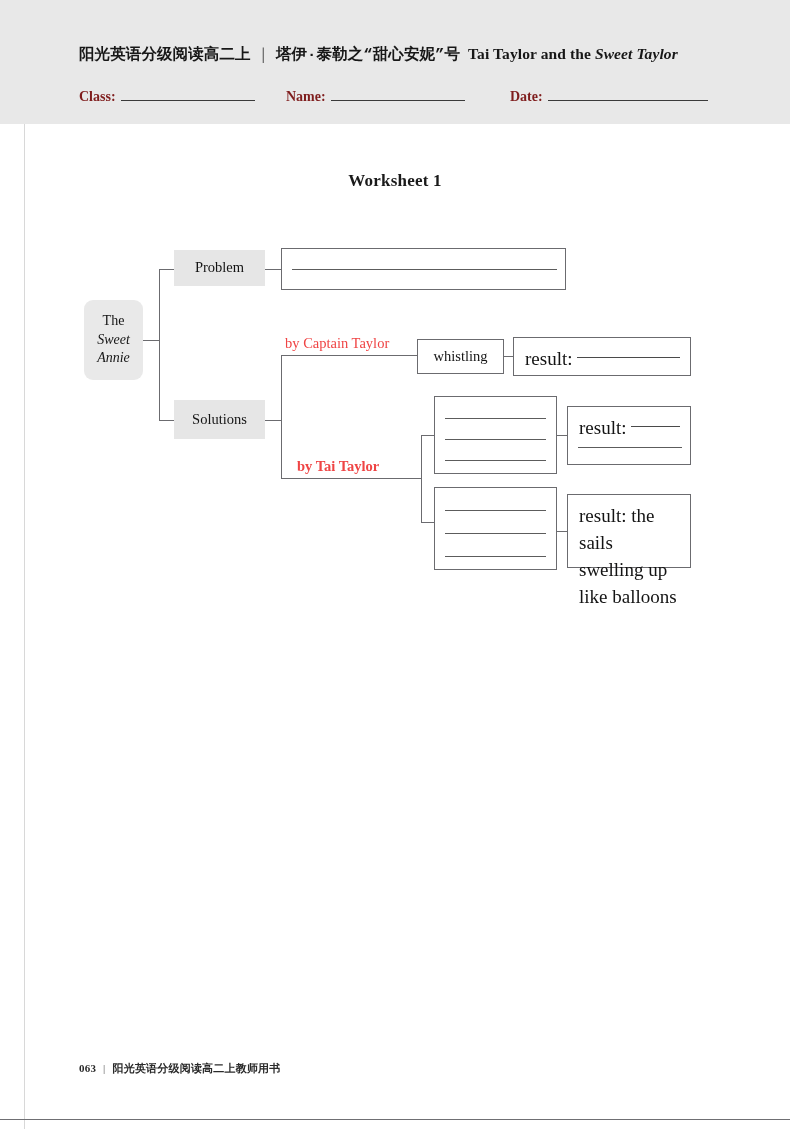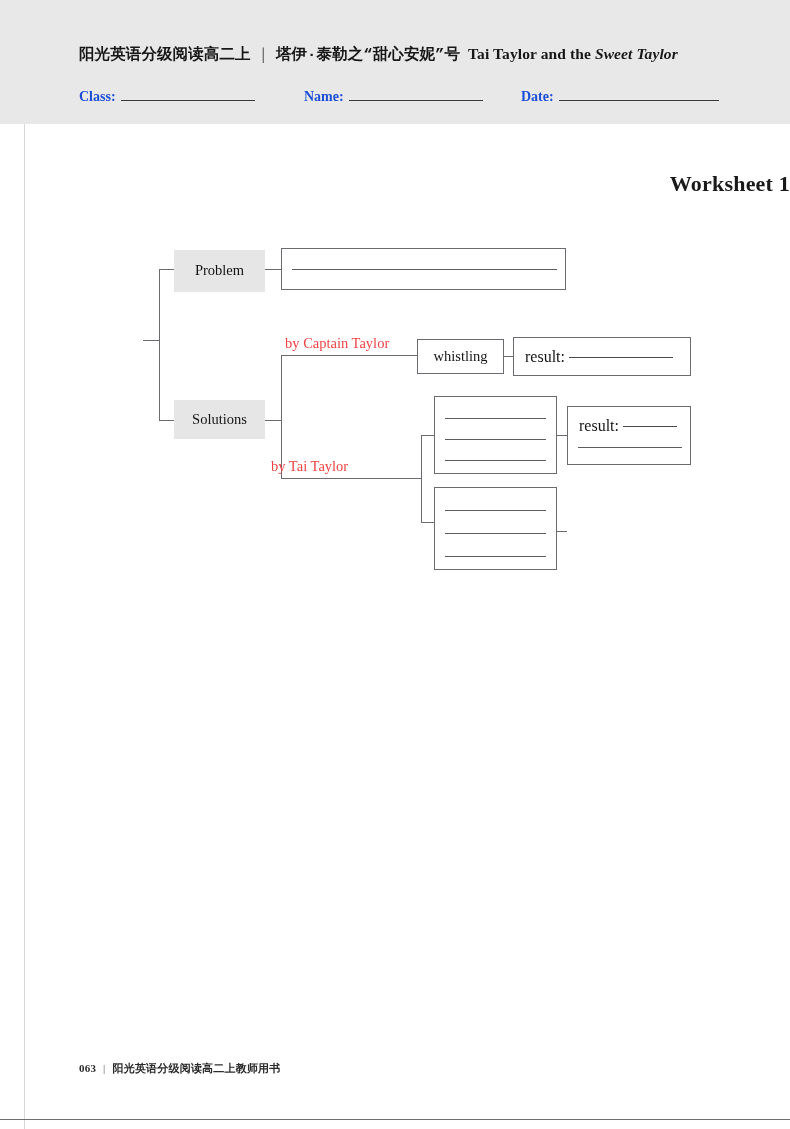--- a/index.html
+++ b/index.html
@@ -52,43 +52,43 @@
     color: #444;
   }
   #header-title .en { font-weight: 700; }
   #header-title .en-italic { font-style: italic; font-weight: 600; }
 
   .field-row {
     position: absolute;
     top: 88px;
     font-size: 14px;
     white-space: nowrap;
-    color: #1d4ed8;
+    color: #7f1d1d;
   }
   .field-label { font-weight: 600; }
   .field-rule {
     display: inline-block;
     vertical-align: baseline;
     border-bottom: 1.3px solid #3a3a3a;
     margin-left: 5px;
     height: 12px;
   }
   #field-class { left: 79px; }
   #field-class .field-rule { width: 134px; }
-  #field-name { left: 304px; text-align: center; }
+  #field-name { left: 286px; text-align: center; }
   #field-name .field-rule { width: 134px; }
-  #field-date { left: 521px; }
+  #field-date { left: 510px; }
   #field-date .field-rule { width: 160px; }
 
   
   #worksheet-title {
     position: absolute;
     left: 0; top: 171px; width: 790px;
-    text-align: right;
-    font-size: 22px;
+    text-align: center;
+    font-size: 17px;
     font-weight: 700;
     letter-spacing: 0.2px;
   }
 
   
   #diagram {
     position: absolute;
     left: 0; top: 0; width: 790px; height: 620px;
   }
 
@@ -116,21 +116,21 @@
   .node-root .root-line-italic { font-style: italic; }
 
   .node-box {
     background: #ffffff;
     border: 1.2px solid #6b6b6f;
   }
   .node-box.text-box {
     justify-content: flex-start;
     align-items: flex-start;
     padding: 8px 10px 0 11px;
-    font-size: 16px;
+    font-size: 19px;
     line-height: 1.42;
     text-align: left;
   }
   .node-box.centered {
     font-size: 14.5px;
   }
 
   
   .inline-rule {
     display: inline-block;
@@ -204,43 +204,48 @@
 
 <div id="worksheet-title">Worksheet 1</div>
 
 <div id="diagram">
 
   <div class="conn conn-h" style="left:143px; top:340px; width:17px;"></div>
   <div class="conn conn-v" style="left:159px; top:269px; height:152px;"></div>
   <div class="conn conn-h" style="left:159px; top:269px; width:15px;"></div>
   <div class="conn conn-h" style="left:159px; top:420px; width:15px;"></div>
 
-
-  <div class="node node-gray" style="left:174px; top:250px; width:91px; height:42px;">
+  <div class="node node-root" style="left:84px; top:300px; width:59px; height:80px;">
+    <span>The</span>
+    <span class="root-line-italic">Sweet</span>
+    <span class="root-line-italic">Annie</span>
+  </div>
+
+  <div class="node node-gray" style="left:174px; top:250px; width:91px; height:36px;">
     <span>Problem</span>
   </div>
   <div class="conn conn-h" style="left:265px; top:269px; width:16px;"></div>
 
   <div class="node node-box" style="left:281px; top:248px; width:285px; height:42px;">
     <div class="blank-lines">
       <div class="blank-line" style="left:10px; top:20px; width:265px;"></div>
     </div>
   </div>
 
   <div class="node node-gray" style="left:174px; top:400px; width:91px; height:39px;">
     <span>Solutions</span>
   </div>
   <div class="conn conn-h" style="left:265px; top:420px; width:16px;"></div>
 
   <div class="conn conn-v" style="left:281px; top:355px; height:124px;"></div>
   <div class="conn conn-h" style="left:281px; top:355px; width:136px;"></div>
   <div class="conn conn-h" style="left:281px; top:478px; width:141px;"></div>
 
   <div class="branch-label" style="left:285px; top:335px;">by Captain Taylor</div>
-  <div class="branch-label" style="left:271px; top:458px;">by Tai Taylor</div>
+  <div class="branch-label" style="left:297px; top:458px;font-weight:bold;">by Tai Taylor</div>
 
   <div class="node node-box centered" style="left:417px; top:339px; width:87px; height:35px;">
     <span>whistling</span>
   </div>
   <div class="conn conn-h" style="left:504px; top:356px; width:9px;"></div>
 
   <div class="node node-box text-box" style="left:513px; top:337px; width:178px; height:39px;">
     <span>result:</span>
       <span class="inline-rule" style="width:104px;"></span>
   </div>
@@ -268,18 +273,21 @@
 
   <div class="node node-box" style="left:434px; top:487px; width:123px; height:83px;">
     <div class="blank-lines">
       <div class="blank-line" style="left:10px; top:22px; width:101px;"></div>
       <div class="blank-line" style="left:10px; top:45px; width:101px;"></div>
       <div class="blank-line" style="left:10px; top:68px; width:101px;"></div>
     </div>
   </div>
   <div class="conn conn-h" style="left:557px; top:531px; width:10px;"></div>
 
+  <div class="node node-box text-box" style="left:567px; top:494px; width:124px; height:74px;">
+    <span>result: the sails swelling up like balloons</span>
+  </div>
 
 </div>
 
 <div id="footer">
   <span>063</span><span class="footer-sep">|</span><span>阳光英语分级阅读高二上教师用书</span>
 </div>
 
 </body></html>

